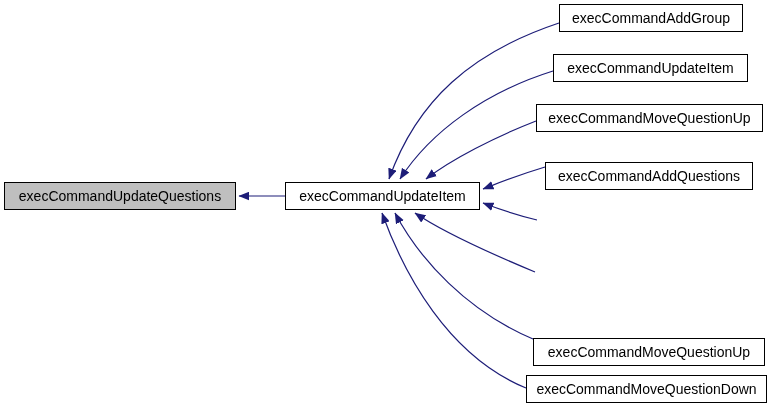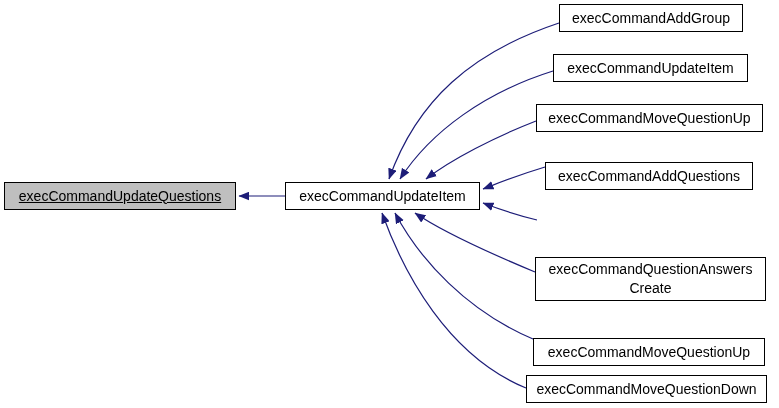--- a/index.html
+++ b/index.html
@@ -24,21 +24,20 @@
     display:flex;
     align-items:center;
     justify-content:center;
     text-align:center;
     white-space:pre-line;
     cursor:pointer;
   }
   .node.selected{
     background:var(--selected-node-fill,#bfbfbf);
     cursor:default;
-    text-decoration:underline;
   }
 </style>
 </head>
 <body>
 
 <div class="canvas">
 
   <svg class="edges" viewBox="0 0 779 408" xmlns="http://www.w3.org/2000/svg">
     <defs>
       <marker id="arrow" viewBox="0 0 10 8" refX="9.5" refY="4" markerWidth="11" markerHeight="9" markerUnits="userSpaceOnUse" orient="auto">
@@ -71,20 +70,18 @@
 
   <div class="node" style="left:559px;top:4px;width:184px;height:28px">execCommandAddGroup</div>
 
   <div class="node" style="left:553px;top:54px;width:195px;height:28px">execCommandUpdateItem</div>
 
   <div class="node" style="left:536px;top:104px;width:227px;height:28px">execCommandMoveQuestionUp</div>
 
   <div class="node" style="left:545px;top:162px;width:208px;height:28px">execCommandAddQuestions</div>
 
 
-  <div class="node" style="left:535px;top:257px;width:231px;height:44px">execCommandQuestionAnswers
-Create</div>
 
   <div class="node" style="left:533px;top:338px;width:232px;height:28px">execCommandMoveQuestionUp</div>
 
   <div class="node" style="left:526px;top:375px;width:241px;height:28px">execCommandMoveQuestionDown</div>
 
 </div>
 
 </body></html>

